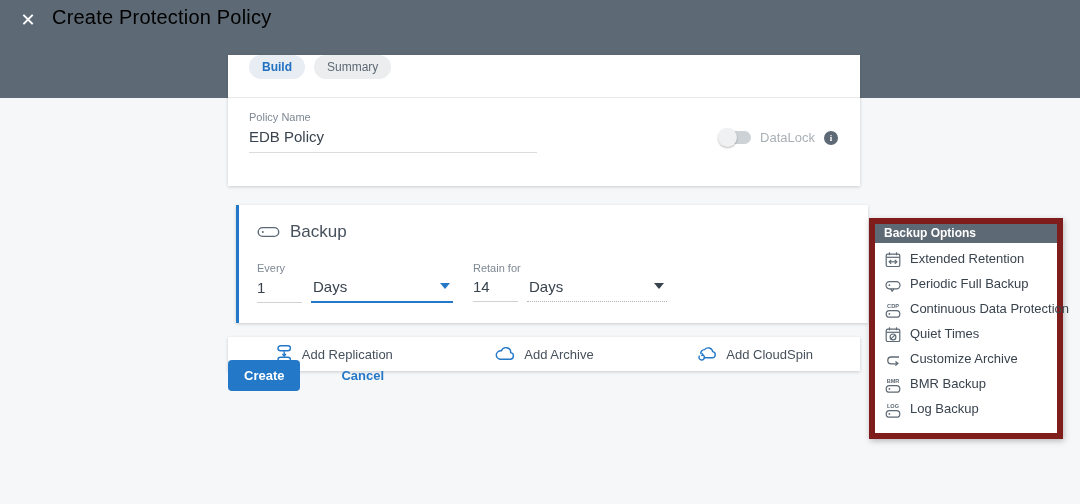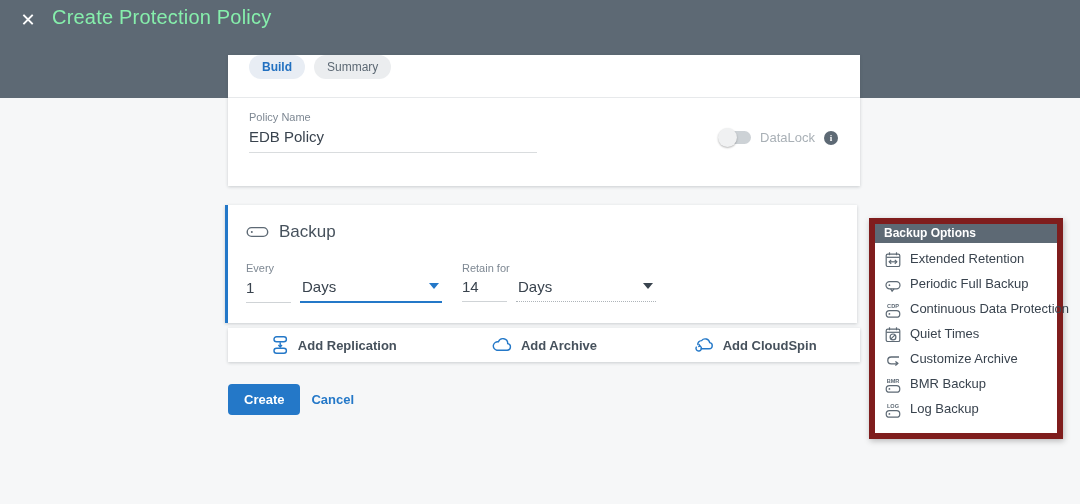--- a/index.html
+++ b/index.html
@@ -4,21 +4,21 @@
 <style>
   * { box-sizing: border-box; }
   html,body { margin:0; padding:0; }
   #app{ position:relative; width:1080px; height:504px; background:#f6f7f8;
         font-family:"Liberation Sans", sans-serif; overflow:hidden; }
 
   
   .topbar{ position:absolute; left:0; top:0; width:1080px; height:98px; background:#5d6974; }
   .close-btn{ position:absolute; left:16px; top:8px; width:24px; height:24px; color:#fff;
               font-size:18px; line-height:24px; text-align:center; cursor:pointer; }
-  .page-title{ position:absolute; left:52px; top:6px; color:#86efac; font-size:20px; letter-spacing:.2px; }
+  .page-title{ position:absolute; left:52px; top:6px; color:#000000; font-size:20px; letter-spacing:.2px; }
 
   
   .card{ position:absolute; background:#fff; box-shadow:0 1px 3px rgba(50,60,70,.22); }
 
   
   .card1{ left:228px; top:55px; width:632px; }
   .tabs-row{ height:43px; display:flex; align-items:flex-start; padding-left:21px;
              border-bottom:1px solid #e7e9eb; }
   .pill{ border-radius:13px; padding:5px 13px; font-size:12px; margin-right:9px; cursor:pointer; }
   .pill.active{ background:#e8edf4; color:#2270c0; font-weight:bold; }
@@ -31,47 +31,47 @@
   .datalock{ position:absolute; right:22px; top:32px; display:flex; align-items:center; gap:9px;text-align:center; }
   .toggle{ position:relative; width:30px; height:13px; border-radius:7px; background:#cdd2d6; cursor:pointer; }
   .toggle-knob{ position:absolute; left:-3px; top:-3px; width:19px; height:19px; border-radius:50%;
                 background:#f0f1f2; box-shadow:0 1px 2px rgba(0,0,0,.28); }
   .datalock-label{ font-size:13px; color:#a9b0b6; }
   .info-icon{ width:14px; height:14px; border-radius:50%; background:#5d6974; color:#fff;
               font-size:9px; font-weight:bold; display:flex; align-items:center; justify-content:center;
               font-family:"Liberation Serif",serif; cursor:pointer; }
 
   
-  .card2{ left:225px; top:205px; width:632px; height:118px; border-left:3px solid #2478c8; }
+  .card2{ left:236px; top:205px; width:632px; height:118px; border-left:3px solid #2478c8; }
   .backup-head{ display:flex; align-items:center; gap:9px; padding:17px 0 0 18px;
                 color:#46515c; font-size:17px; }
   .backup-head svg{ color:#5d6974; }
   .fields{ display:flex; padding-left:18px; margin-top:20px; }
   .fgroup{ }
   .fgroup + .fgroup{ margin-left:20px; }
   .fvalue-row{ display:flex; align-items:flex-end; }
   .num-input{ width:45px; border:none; outline:none; border-bottom:1px solid #cfd3d6;
               font-size:15px; color:#39434e; padding:4px 0 6px; background:transparent;
               font-family:"Liberation Sans",sans-serif; }
   .select{ display:flex; justify-content:space-between; align-items:center; margin-left:9px;
            padding:4px 3px 6px 2px; font-size:15px; color:#39434e; cursor:pointer; }
   .select.primary{ width:142px; border-bottom:2px solid #2478c8; }
   .select.secondary{ width:140px; border-bottom:1px dotted #aeb4b9; }
   .caret{ width:0; height:0; border-left:5px solid transparent; border-right:5px solid transparent;
           border-top:6px solid #2478c8; margin-bottom:2px; }
   .caret.dark{ border-top-color:#39434e; }
 
   
-  .card3{ left:228px; top:328px; width:632px; height:34px; display:flex;font-weight:bold; }
+  .card3{ left:228px; top:337px; width:632px; height:34px; display:flex; }
   .add-item{ flex:1; display:flex; align-items:center; justify-content:center; gap:8px;
              font-size:13px; color:#46515c; cursor:pointer; }
   .add-item svg{ color:#2478c8; }
 
   
-  .actions{ position:absolute; left:228px; top:384px; display:flex; align-items:center; gap:11px; }
+  .actions{ position:absolute; left:228px; top:360px; display:flex; align-items:center; gap:41px; }
   .create-btn{ background:#2478c8; color:#fff; font-size:13px; font-weight:bold; border:none;
                border-radius:4px; padding:8px 16px; cursor:pointer; font-family:"Liberation Sans",sans-serif; }
   .cancel-link{ color:#2478c8; font-size:13px; font-weight:bold; cursor:pointer; }
 
   
   .panel{ position:absolute; left:869px; top:218px; width:194px; background:#fff;
           border:6px solid #7f1d1d; box-shadow:1px 2px 6px rgba(0,0,0,.25); }
   .panel-header{ background:#5d6974; color:#fff; font-size:12px; font-weight:bold;
                  padding:2px 9px; line-height:15px; }
   .panel-list{ padding:8px 0 7px; }

